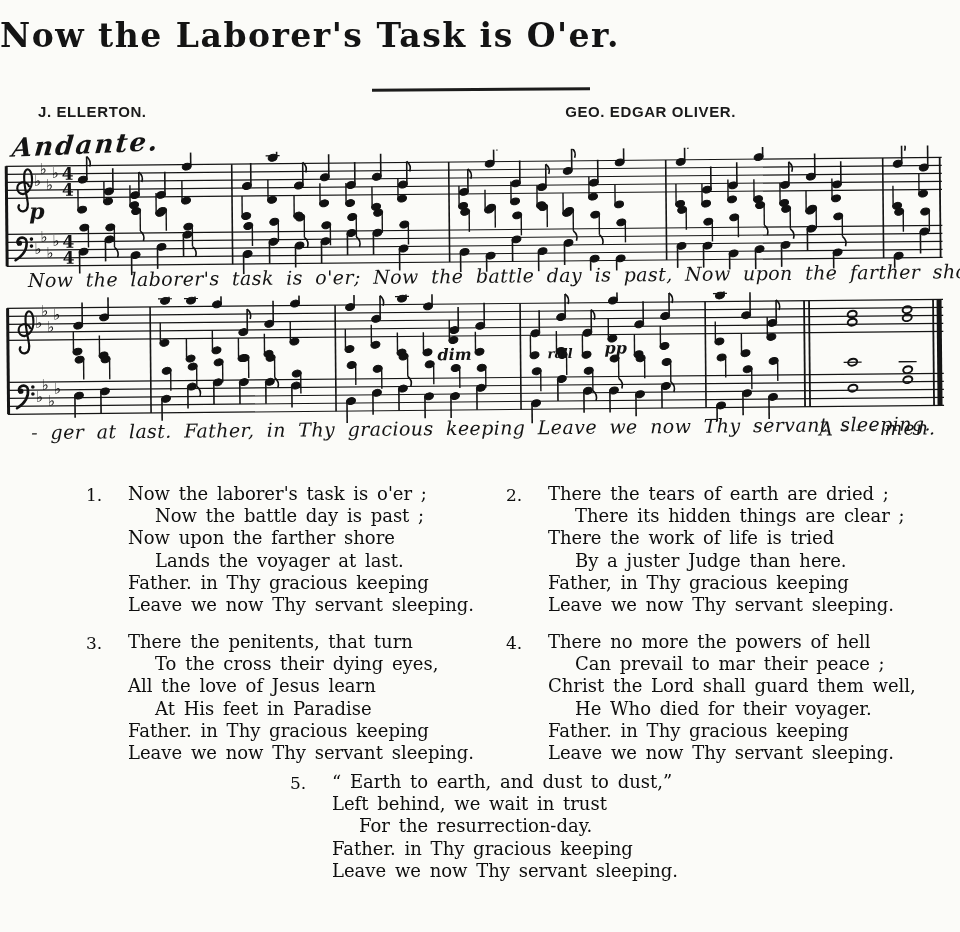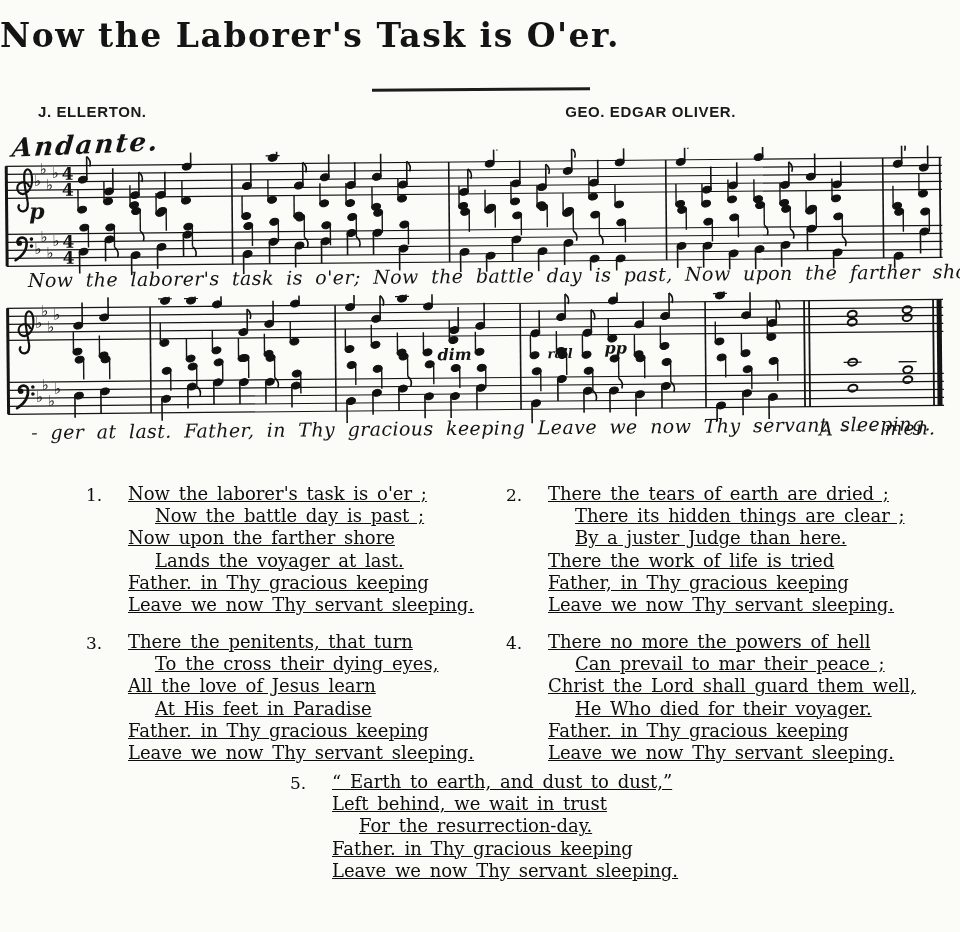--- a/index.html
+++ b/index.html
@@ -36,21 +36,21 @@
   .lyric2{left:30px;top:421px;}
   .amen{position:absolute;left:818px;top:425px;font-size:19px;letter-spacing:1px;}
   svg.system{position:absolute;left:5px;}
   #sys1{top:154px;}
   #sys2{top:298px;}
 
   
   .verse{position:absolute;font-size:18px;line-height:22.2px;
          word-spacing:3px;color:#0e0e0e;}
   .verse .vnum{position:absolute;left:-42px;top:1px;font-size:17px;}
-  .verse .ln{white-space:nowrap;text-decoration:underline;}
+  .verse .ln{white-space:nowrap;}
   .verse .ind{padding-left:27px;}
   #v1{left:128px;top:483px;}
   #v2{left:548px;top:483px;}
   #v3{left:128px;top:631px;}
   #v4{left:548px;top:631px;}
   #v5{left:332px;top:771px;}
 </style>
 </head>
 <body>
 
@@ -623,22 +623,22 @@
     <div class="ln">Now upon the farther shore</div>
     <div class="ln ind">Lands the voyager at last.</div>
     <div class="ln">Father. in Thy gracious keeping</div>
     <div class="ln">Leave we now Thy servant sleeping.</div>
   </div>
 
   <div id="v2" class="verse">
     <span class="vnum">2.</span>
     <div class="ln">There the tears of earth are dried ;</div>
     <div class="ln ind">There its hidden things are clear ;</div>
+    <div class="ln">There the work of life is tried</div>
     <div class="ln ind">By a juster Judge than here.</div>
-    <div class="ln">There the work of life is tried</div>
     <div class="ln">Father, in Thy gracious keeping</div>
     <div class="ln">Leave we now Thy servant sleeping.</div>
   </div>
 
   <div id="v3" class="verse">
     <span class="vnum">3.</span>
     <div class="ln">There the penitents, that turn</div>
     <div class="ln ind">To the cross their dying eyes,</div>
     <div class="ln">All the love of Jesus learn</div>
     <div class="ln ind">At His feet in Paradise</div>

